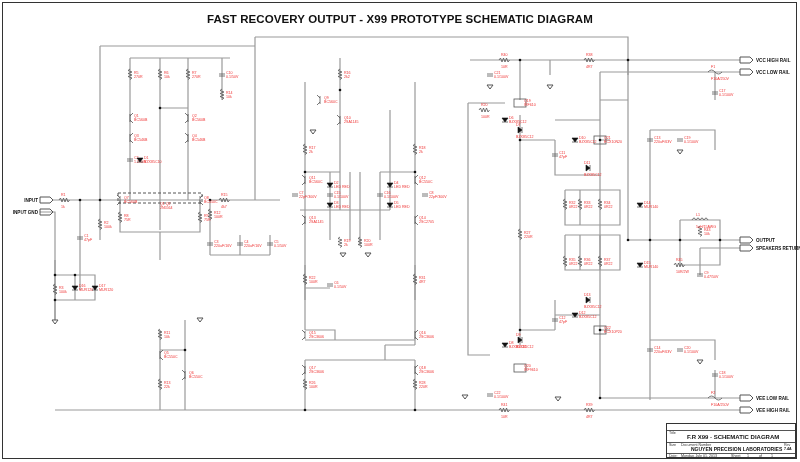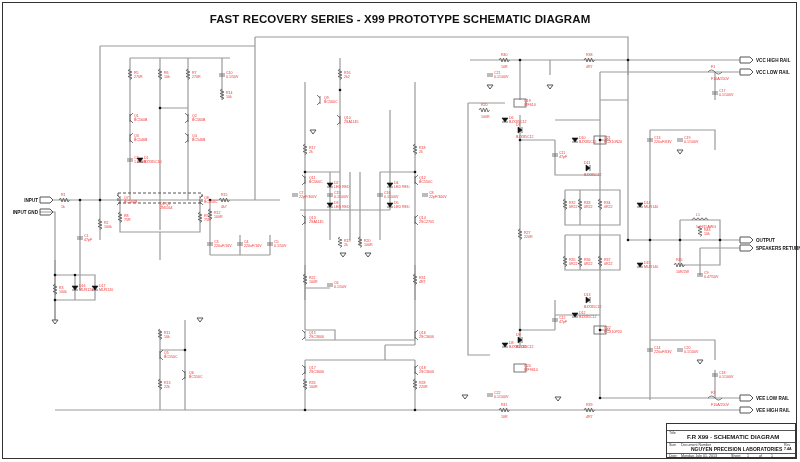--- a/index.html
+++ b/index.html
@@ -15,21 +15,21 @@
   .tb{position:absolute;left:666px;top:423px;width:130px;height:35px;border:1px solid #333;box-sizing:border-box;font-size:3.6px;color:#333;}
   .tb .r{position:absolute;left:0;width:100%;border-top:1px solid #555;}
   .tb .t1{position:absolute;left:20px;top:10px;font-size:6px;font-weight:bold;color:#111;}
   .tb .t2{position:absolute;left:24px;top:22px;font-size:5px;font-weight:bold;color:#111;}
   .tb span{position:absolute;}
 </style>
 </head>
 <body>
 
 <div class="frame"></div>
-<div class="title">FAST RECOVERY SERIES - X99 PROTOTYPE SCHEMATIC DIAGRAM</div>
+<div class="title">FAST RECOVERY OUTPUT - X99 PROTOTYPE SCHEMATIC DIAGRAM</div>
 
 <svg id="sch" width="800" height="462" viewBox="0 0 800 462">
 
   <g>
 
     <path class="w" d="M100 46 H255 M100 46 V200 M255 37 H628 V240 M255 37 V200"></path>
     <path class="w" d="M470 60 H740 M520 60 V100 M550 60 V75 M628 60 V75"></path>
     <path class="w" d="M600 72 H740 M715 72 V100"></path>
 
     <path class="w" d="M130 58 V118 M160 58 V108 M188 58 V118 M130 58 H230 M222 58 V100"></path>

